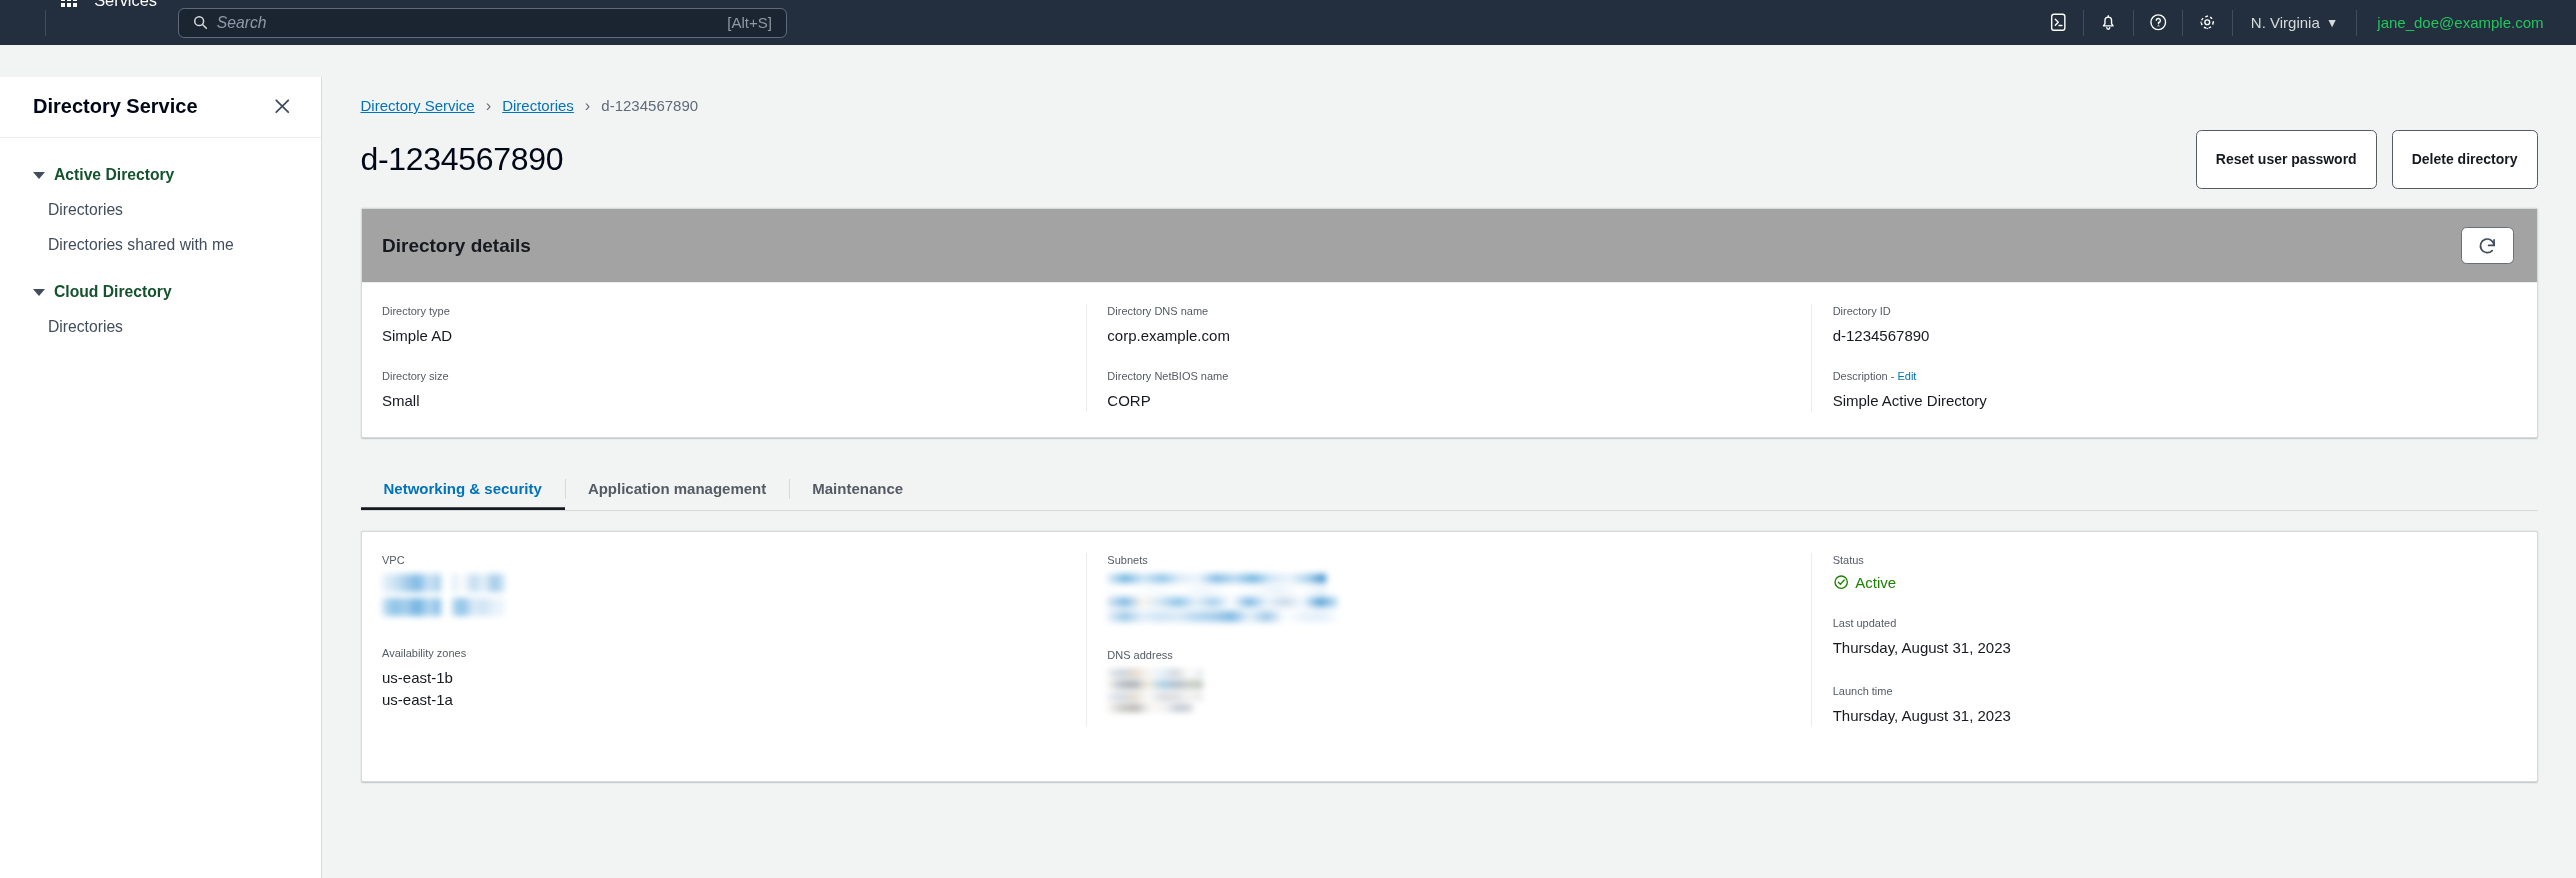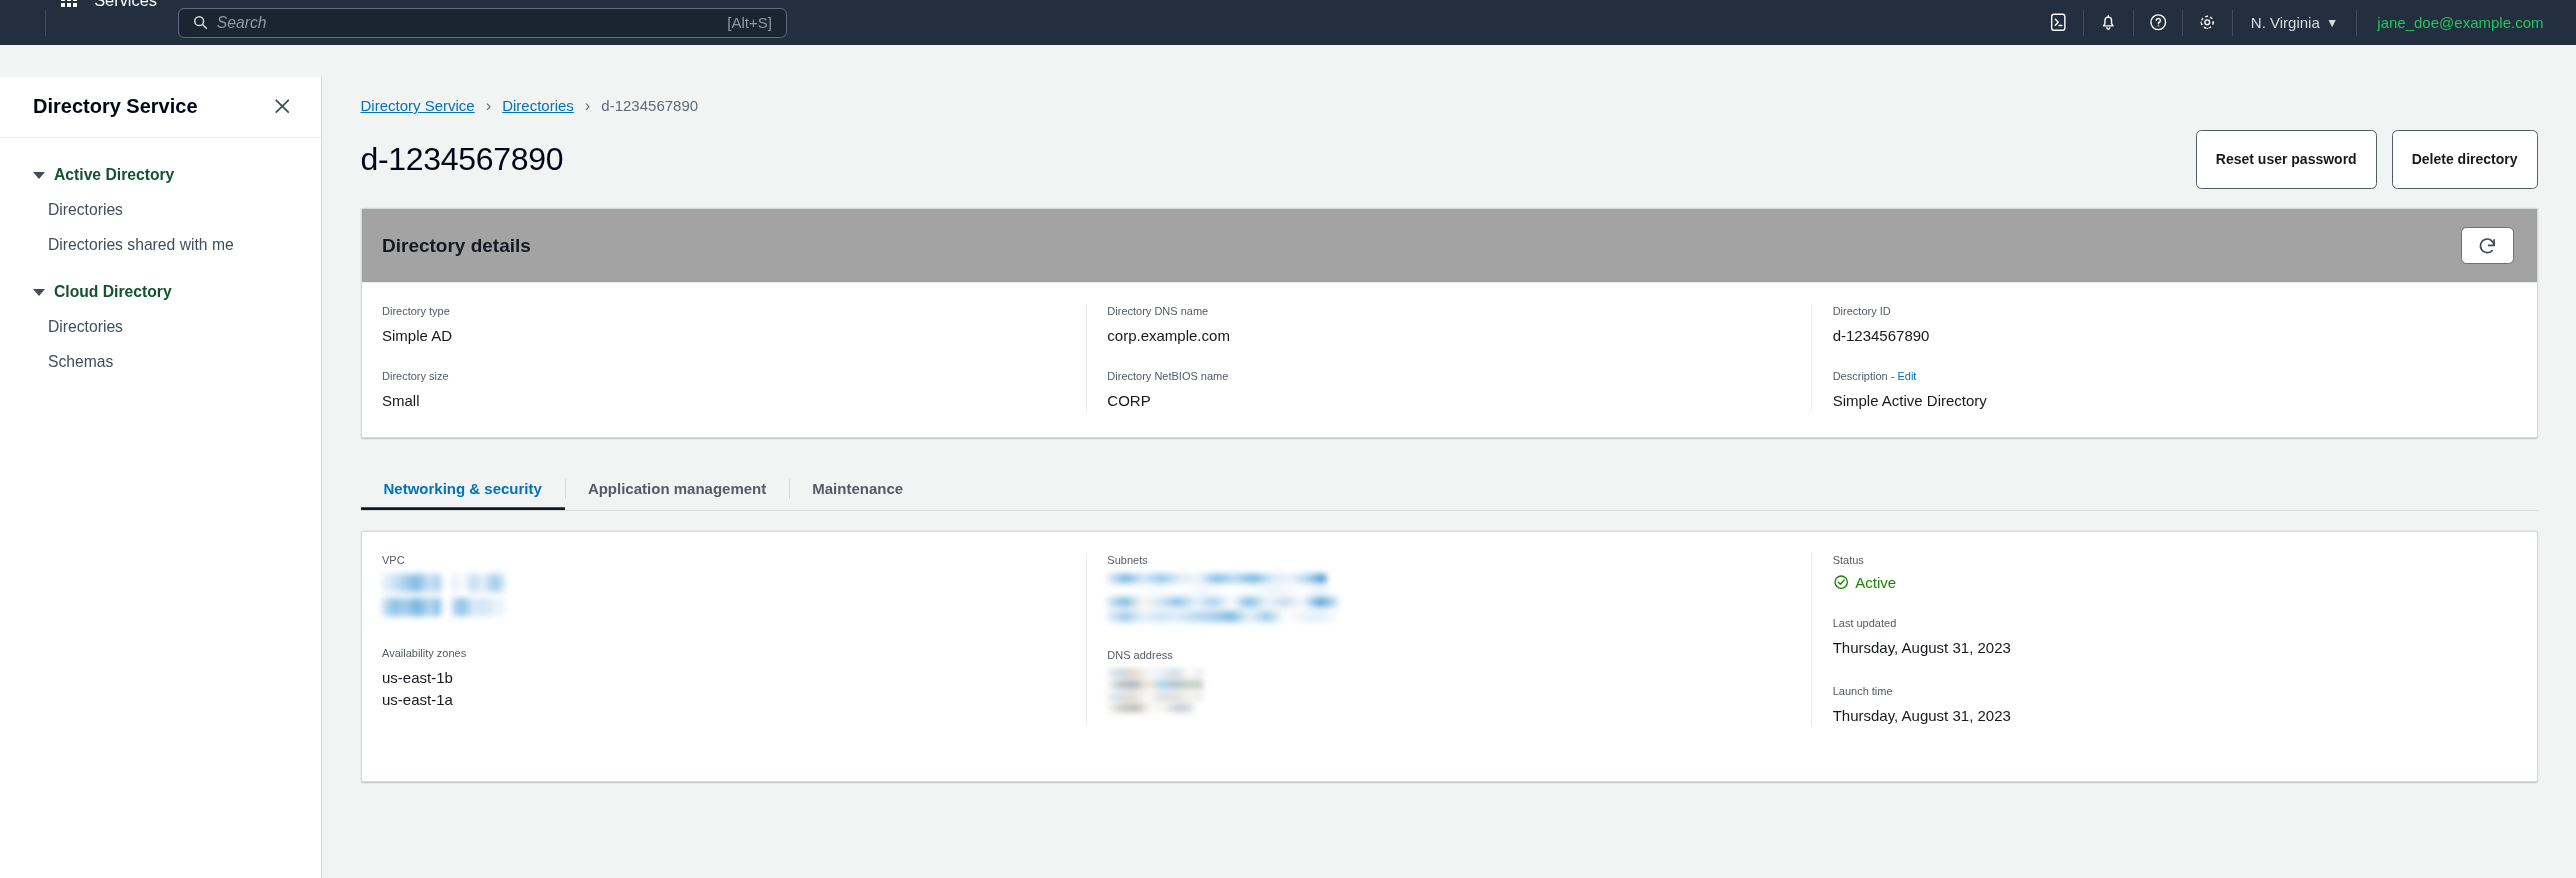--- a/index.html
+++ b/index.html
@@ -406,21 +406,20 @@
       <div class="sb-item">Directories</div>
       <div class="sb-item">Directories shared with me</div>
 
       <div class="sb-gap"></div>
 
       <div class="sb-group">
         <span class="sb-caret"></span>
         <span class="sb-group-label">Cloud Directory</span>
       </div>
       <div class="sb-item">Directories</div>
-      <div class="sb-item">Schemas</div>
 
     </div>
   </div>
 
   <div class="main">
 
     <div class="breadcrumb">
       <span class="bc-link">Directory Service</span>
       <span class="bc-sep">›</span>
       <span class="bc-link">Directories</span>

